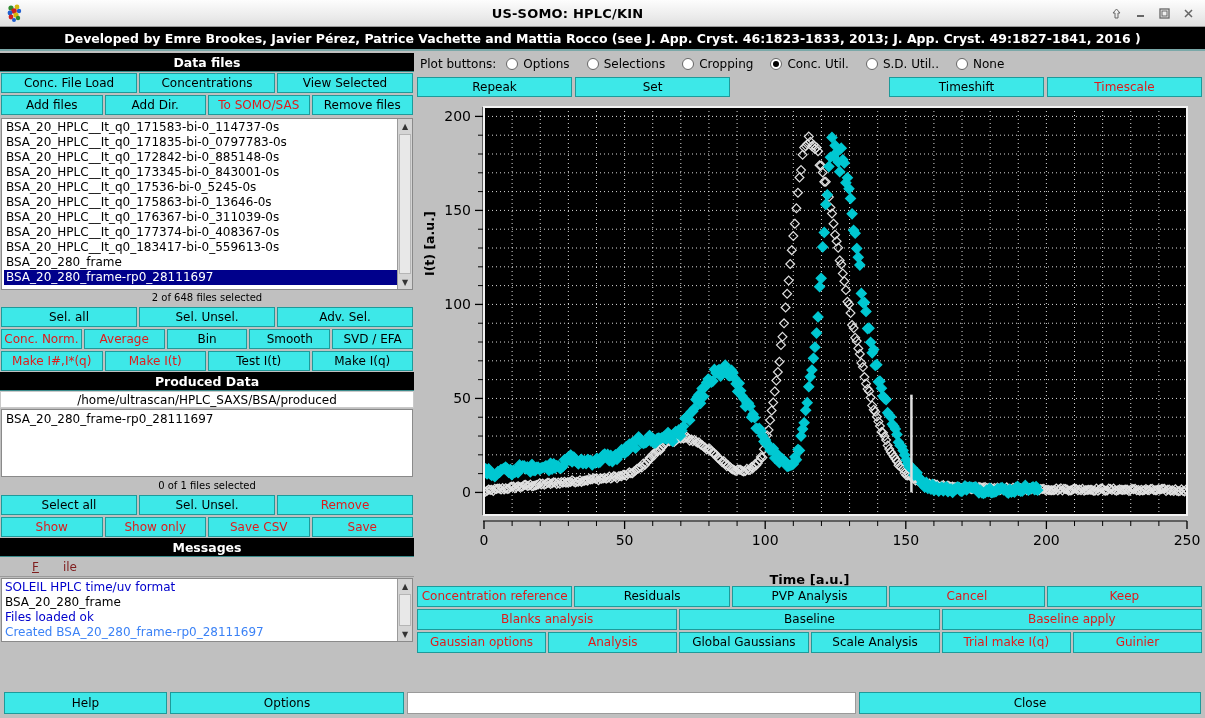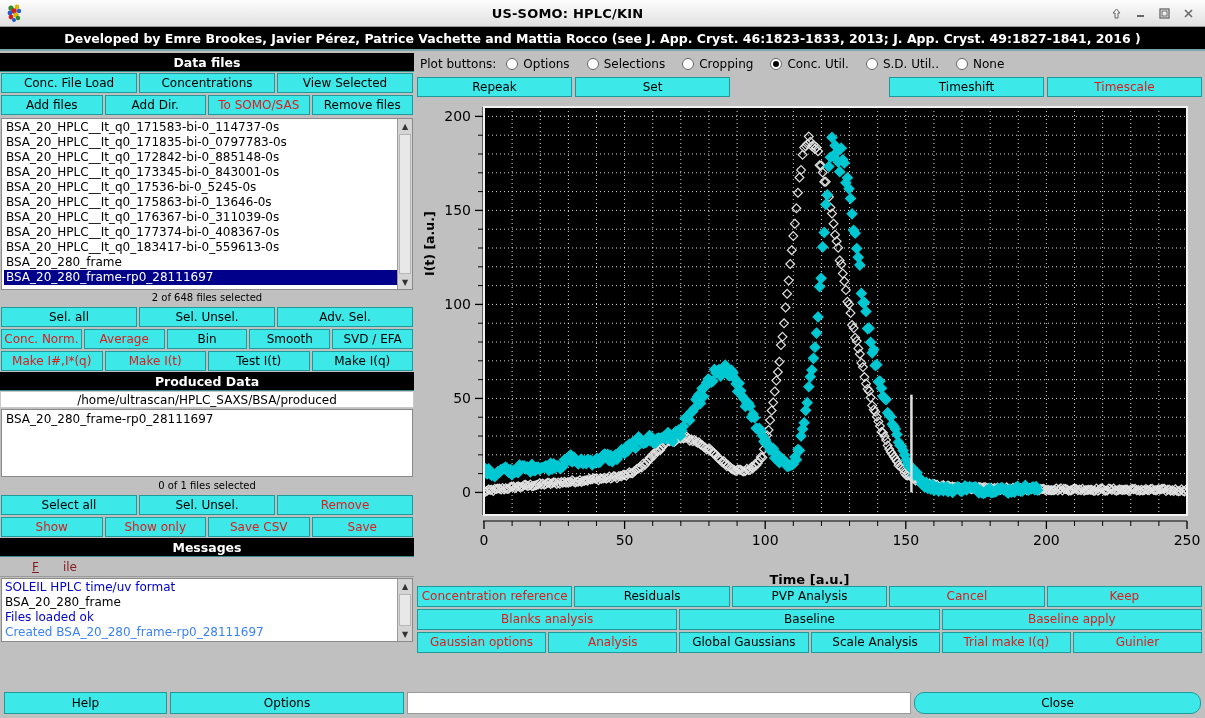--- a/index.html
+++ b/index.html
@@ -172,21 +172,21 @@
   
   .bottombar {
     position: absolute; left: 0; top: 688px; width: 1205px; height: 30px;
     background: #c0c0c0; display: flex; align-items: center; gap: 3px;
     padding: 3px 4px;
   }
   .bottombar .cbtn { height: 22px; line-height: 20px; font-size: 12px; flex: none; }
   .bb-help { width: 163px; }
   .bb-options { width: 234px; }
   .bb-field { flex: 1; background: #fff; border: 1px solid #9a9a9a; height: 22px; }
-  .bb-close { width: 287px; border-radius: 10px; }
+  .bb-close { width: 342px; }
 </style>
 </head>
 <body>
 
 <div id="app">
 
   <div class="titlebar">
     <div class="tb-icon">
       <svg width="20" height="19" viewBox="0 0 20 19">
         <circle cx="6" cy="4" r="2.6" fill="#2e8b2e"></circle>

